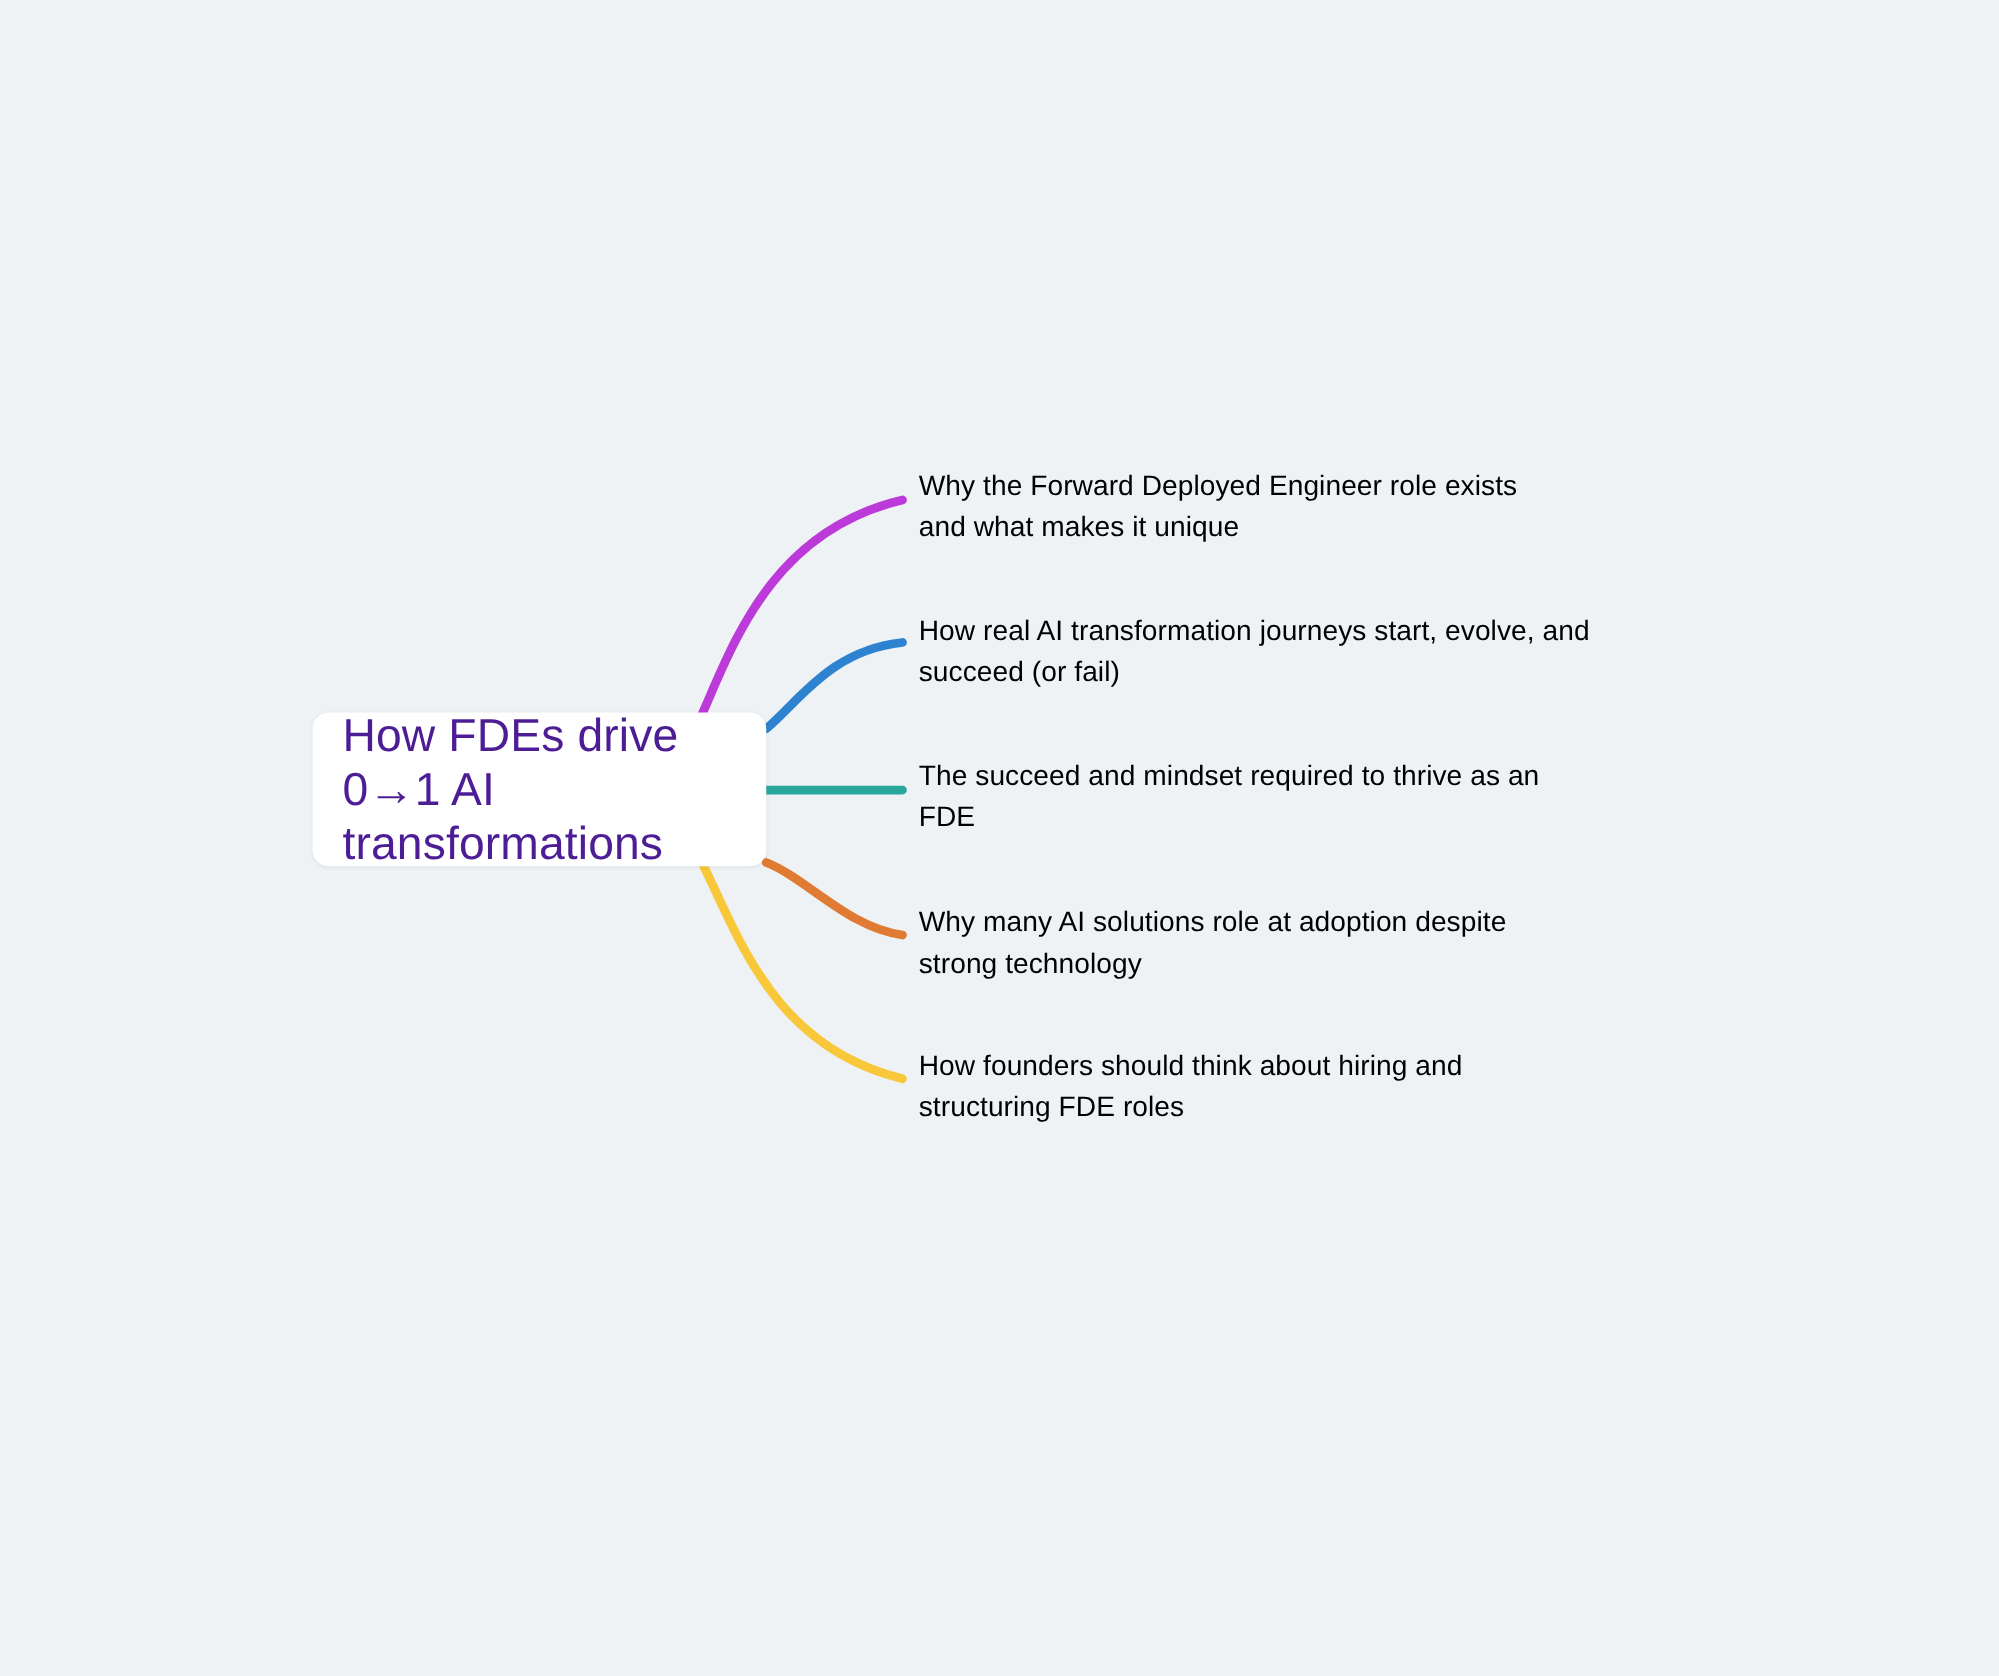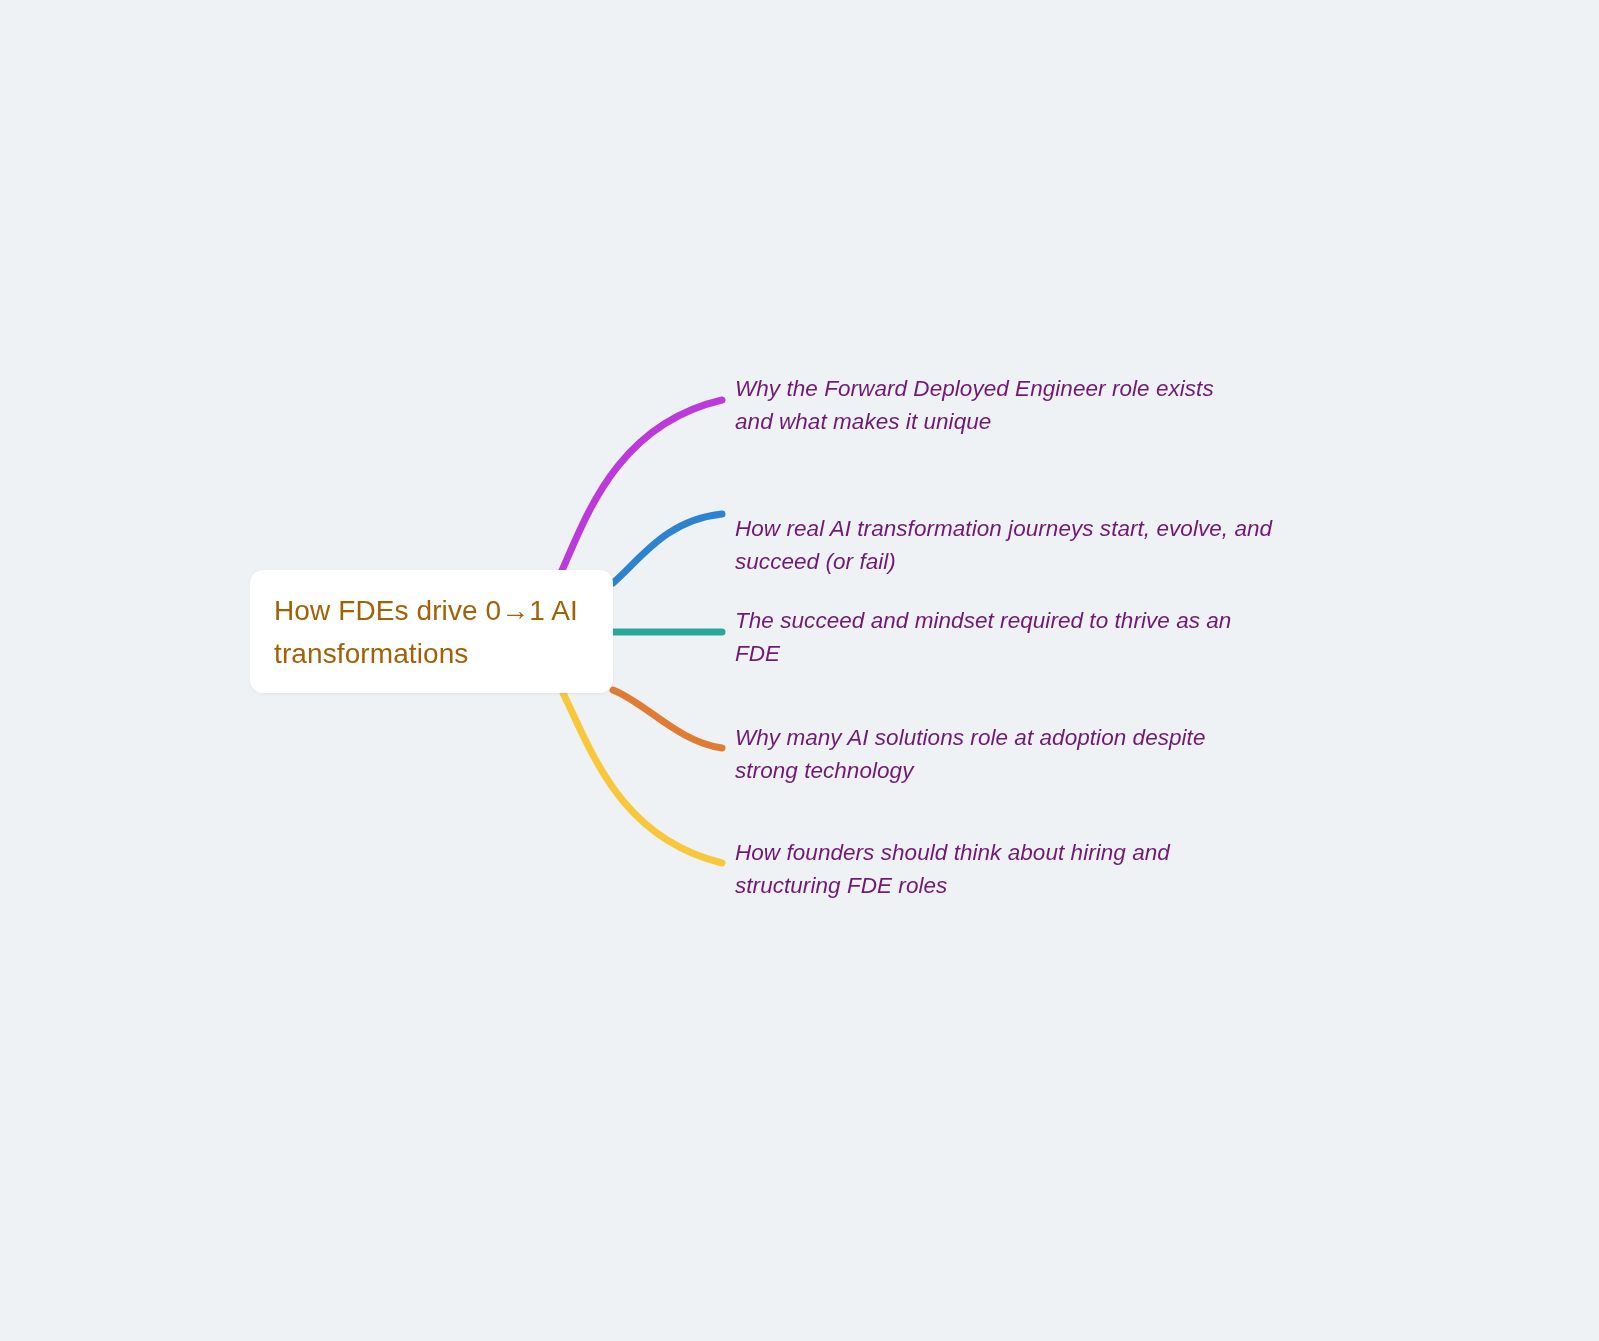--- a/index.html
+++ b/index.html
@@ -42,42 +42,41 @@
     border-radius: 13px;
     box-sizing: border-box;
     padding: 26px 22px 26px 24px;
     display: flex;
     align-items: center;
     box-shadow: 0 1px 3px rgba(40, 56, 72, 0.07);
     z-index: 3;
   }
 
   .root-node-label {
-    font-size: 28px;
+    font-size: 37px;
     line-height: 43px;
     font-weight: 500;
-    color: #a16207;
+    color: #4c1d95;
     letter-spacing: 0.1px;
     white-space: pre-line;
   }
 
   .branch-label {
     position: absolute;
-    color: #701a75;
+    color: #000000;
     font-size: 22.5px;
     line-height: 33px;
     font-weight: 400;
     letter-spacing: 0.05px;
     white-space: pre-line;
     z-index: 2;
-    font-style: italic;
   }
 
   .branch-label-0 { left: 735px; top: 372px; width: 520px; }
-  .branch-label-1 { left: 735px; top: 488px; width: 545px; margin-top: 24px; }
+  .branch-label-1 { left: 735px; top: 488px; width: 545px; }
   .branch-label-2 { left: 735px; top: 604px; width: 500px; }
   .branch-label-3 { left: 735px; top: 721px; width: 500px; }
   .branch-label-4 { left: 735px; top: 836px; width: 490px; }
 </style>
 </head>
 <body style="background: rgb(238, 242, 245);">
 
 <div id="mindmap-canvas">
 
   <svg id="connectors" viewBox="0 0 1599 1341" width="1599" height="1341" xmlns="http://www.w3.org/2000/svg">

